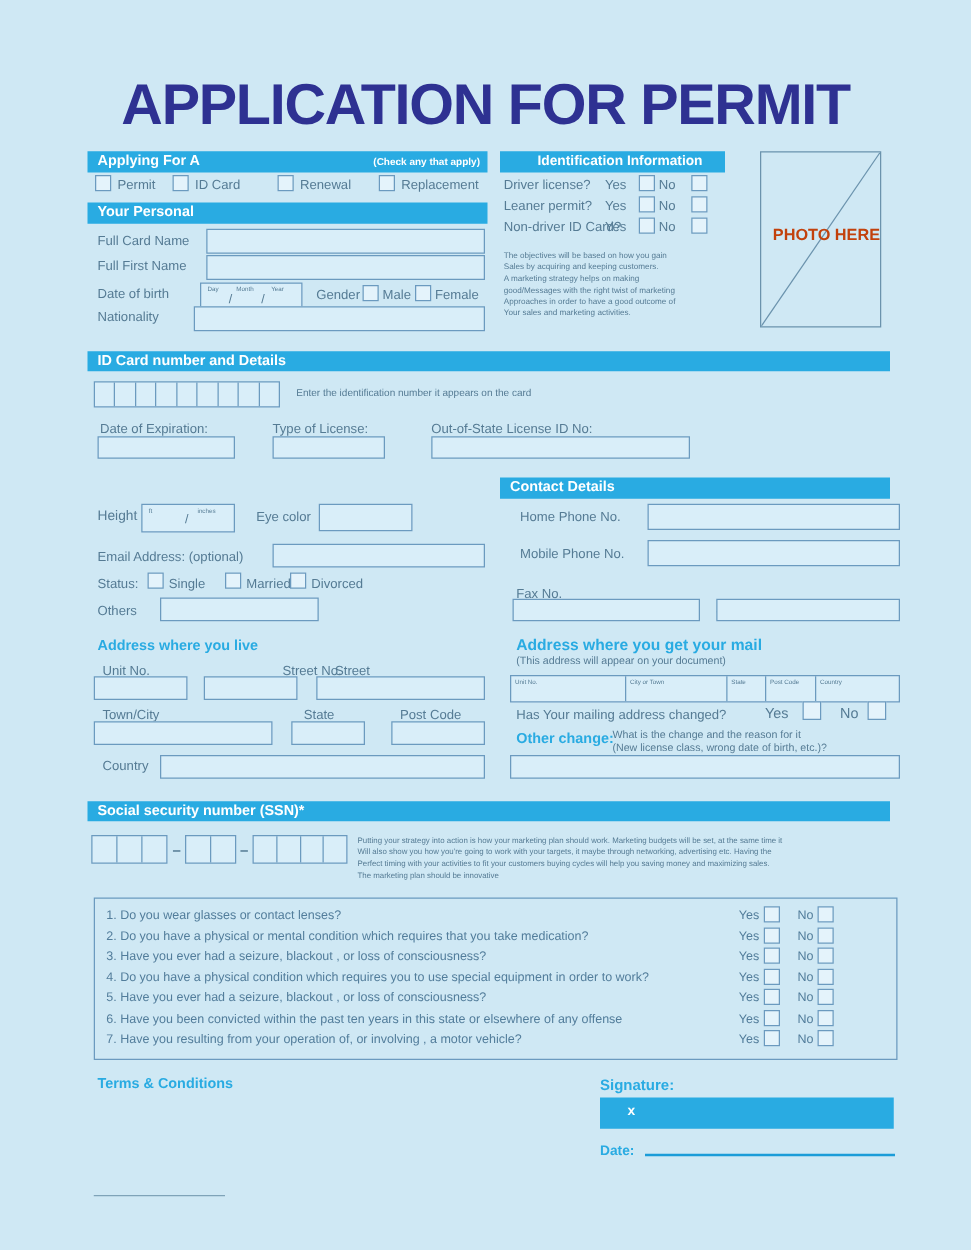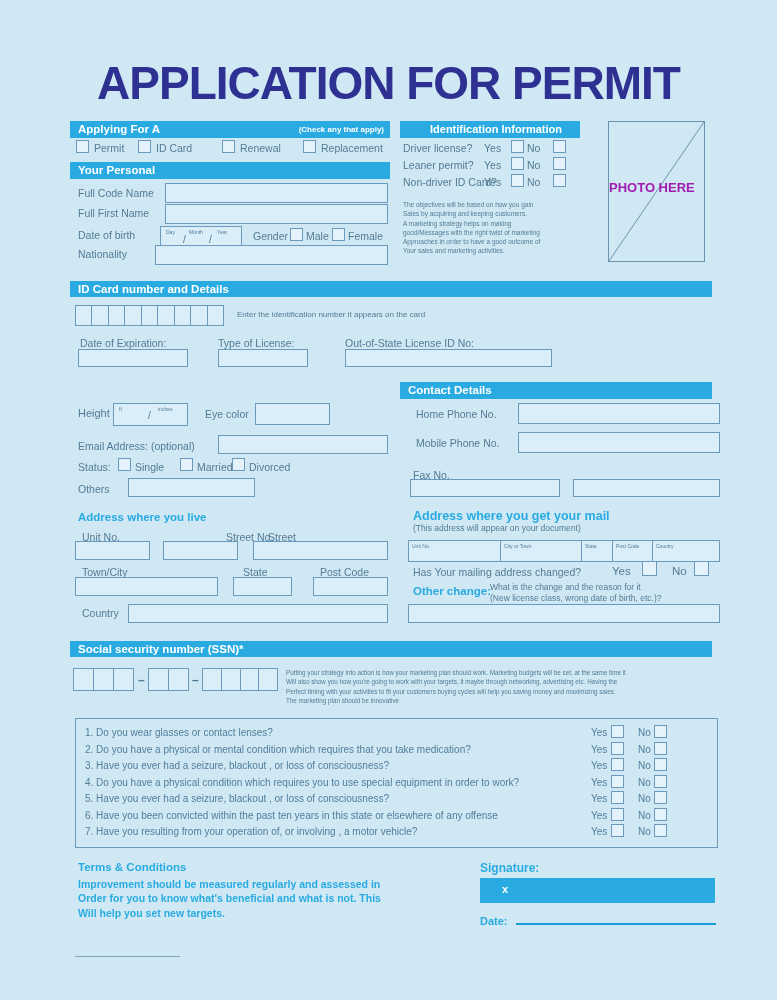--- a/index.html
+++ b/index.html
@@ -36,21 +36,21 @@
   <div class="cb" style="left:138px;top:140px;"></div>
   <div class="lbl" style="left:156px;top:142px;">ID Card</div>
   <div class="cb" style="left:222px;top:140px;"></div>
   <div class="lbl" style="left:240px;top:142px;">Renewal</div>
   <div class="cb" style="left:303px;top:140px;"></div>
   <div class="lbl" style="left:321px;top:142px;">Replacement</div>
 
   <div class="bar" style="left:70px;top:162px;width:320px;">
     <span>Your Personal</span>
   </div>
-  <div class="lbl" style="left:78px;top:187px;">Full Code Name</div>
+  <div class="lbl" style="left:78px;top:187px;">Full Card Name</div>
   <div class="inp" style="left:165px;top:183px;width:223px;height:20px;"></div>
   <div class="lbl" style="left:78px;top:207px;">Full First Name</div>
   <div class="inp" style="left:165px;top:204px;width:223px;height:20px;"></div>
 
   <div class="lbl" style="left:78px;top:229px;">Date of birth</div>
   <div class="inp" style="left:160px;top:226px;width:82px;height:21px;">
     <span class="microlabel" style="left:5px;top:2px;">Day</span>
     <span class="microlabel" style="left:28px;top:2px;">Month</span>
     <span class="microlabel" style="left:56px;top:2px;">Year</span>
     <span class="abs" style="left:22px;top:7px;color:#557b94;font-size:10px;">/</span>
@@ -89,21 +89,21 @@
     <div>A marketing strategy helps on making</div>
     <div>good/Messages with the right twist of marketing</div>
     <div>Approaches in order to have a good outcome of</div>
     <div>Your sales and marketing activities.</div>
   </div>
 
   <div class="abs" style="left:608px;top:121px;width:97px;height:141px;border:1px solid #6b93ad;box-sizing:border-box;">
     <svg width="95" height="139" style="position:absolute;left:0;top:0;">
       <line x1="95" y1="0" x2="0" y2="139" stroke="#6b93ad" stroke-width="1"></line>
     </svg>
-    <div class="abs" style="left:0;right:0;top:58px;text-align:left;color:#a21caf;font-weight:bold;font-size:13px;">PHOTO HERE</div>
+    <div class="abs" style="left:0;right:0;top:58px;text-align:right;color:#c2410c;font-weight:bold;font-size:13px;">PHOTO HERE</div>
   </div>
 
   <div class="bar" style="left:70px;top:281px;width:642px;height:16px;line-height:16px;">
     <span>ID Card number and Details</span>
   </div>
   <div class="cellgrid" style="left:75px;top:305px;width:149px;height:21px;">
     <div></div>
       <div></div>
       <div></div>
       <div></div>
@@ -263,25 +263,20 @@
   <div class="qtext" style="left:638px;top:810px;">No</div>
   <div class="cb" style="left:654px;top:808px;"></div>
 
   <div class="qtext" style="left:85px;top:826px;">7. Have you resulting from your operation of, or involving , a motor vehicle?</div>
   <div class="qtext" style="left:591px;top:826px;">Yes</div>
   <div class="cb" style="left:611px;top:824px;"></div>
   <div class="qtext" style="left:638px;top:826px;">No</div>
   <div class="cb" style="left:654px;top:824px;"></div>
 
   <div class="cyanh" style="left:78px;top:861px;">Terms &amp; Conditions</div>
-  <div class="abs" style="left:78px;top:878px;color:#29abe2;font-size:10.5px;font-weight:bold;line-height:13.5px;width:320px;">
-    <div>Improvement should be measured regularly and assessed in</div>
-    <div>Order for you to know what's beneficial and what is not. This</div>
-    <div style="margin-top:2px;">Will help you set new targets.</div>
-  </div>
   <div class="abs" style="left:75px;top:956px;width:105px;border-top:1px solid #7fa3b8;"></div>
 
   <div class="cyanh" style="left:480px;top:861px;font-size:12px;">Signature:</div>
   <div class="abs" style="left:480px;top:878px;width:235px;height:25px;background:#29abe2;">
     <span style="position:absolute;left:22px;top:5px;color:#ffffff;font-weight:bold;font-size:11px;">x</span>
   </div>
   <div class="cyanh" style="left:480px;top:915px;font-size:11px;">Date:</div>
   <div class="abs" style="left:516px;top:923px;width:200px;border-top:2px solid #1b9cd8;"></div>
 
 </div>

